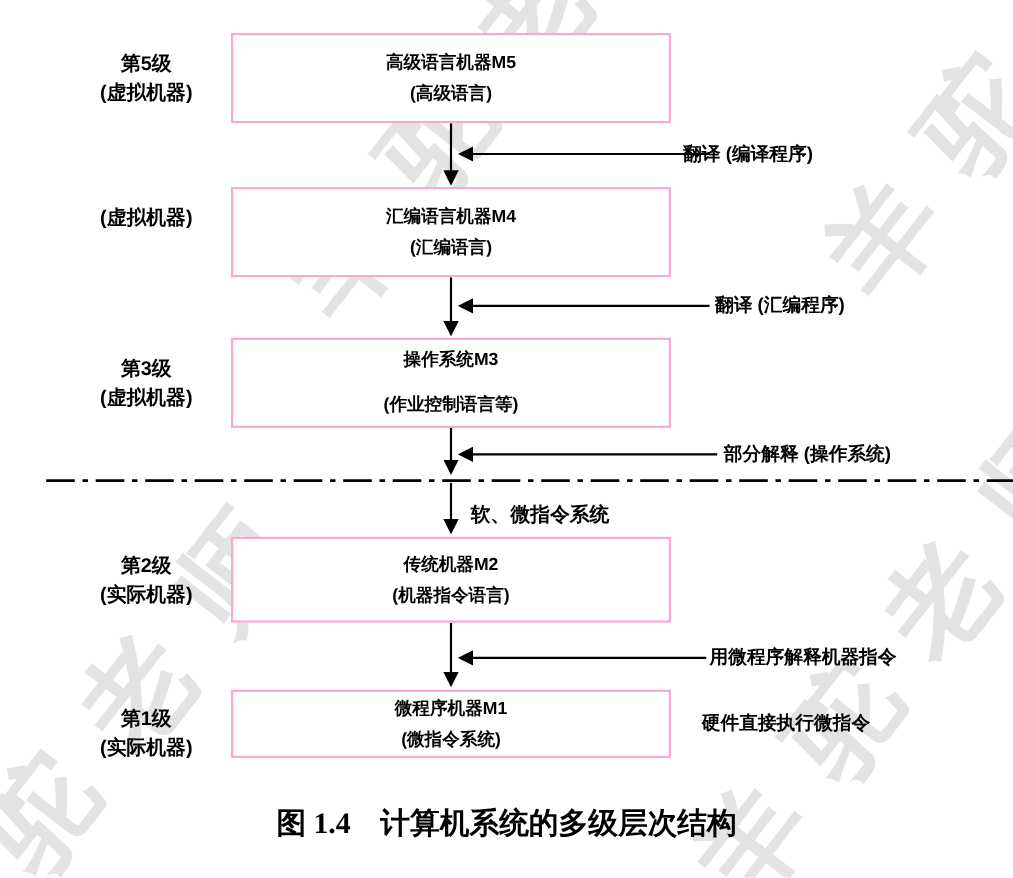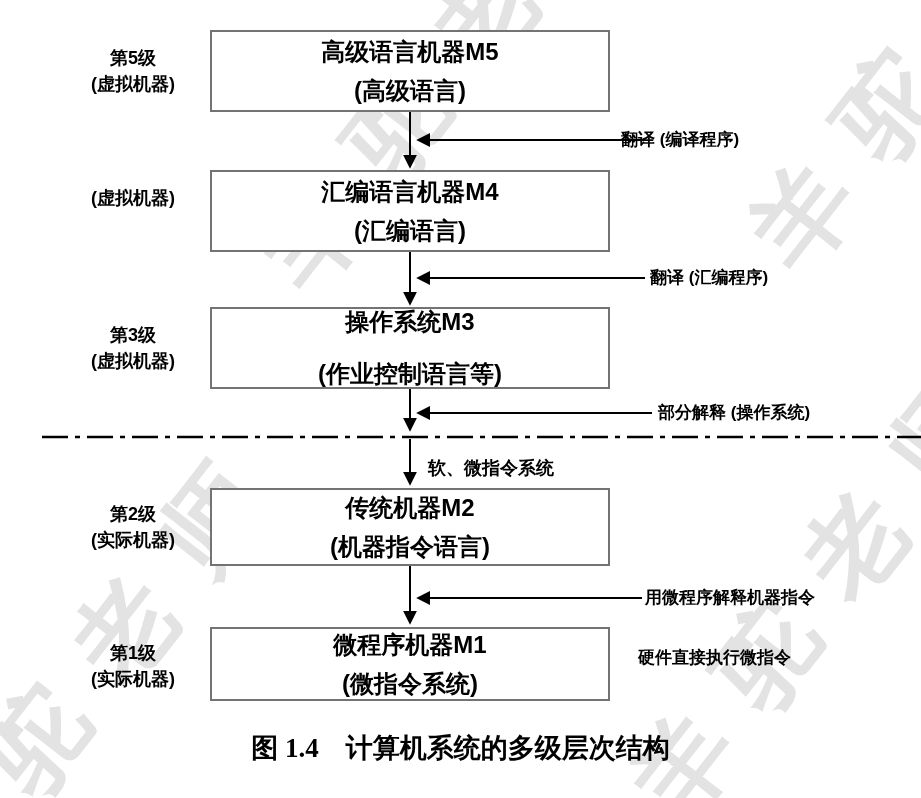--- a/index.html
+++ b/index.html
@@ -35,30 +35,30 @@
     z-index: 2;
     font-weight: bold;
     font-size: 18px;
     line-height: 26px;
     white-space: nowrap;
   }
   .box {
     position: absolute;
     left: 210px;
     width: 400px;
-    border: 2px solid #737373;
+    border: 2px solid #f9a8d4;
     background: #fff;
     z-index: 2;
     display: flex;
     flex-direction: column;
     align-items: center;
     justify-content: center;
     gap: 7px;
     font-weight: bold;
-    font-size: 24px;
+    font-size: 16px;
     box-sizing: border-box;
   }
   .note {
     position: absolute;
     z-index: 2;
     font-weight: bold;
     font-size: 17px;
     white-space: nowrap;
     line-height: 20px;
   }
@@ -138,21 +138,21 @@
   </div>
   <div class="box" style="top:488px; height:78px;">
     <div>传统机器M2</div>
     <div>(机器指令语言)</div>
   </div>
 
   <div class="tier-label" style="top:640px;">
     <div>第1级</div>
     <div>(实际机器)</div>
   </div>
-  <div class="box" style="top:627px; height:74px;">
+  <div class="box" style="top:627px; height:62px;">
     <div>微程序机器M1</div>
     <div>(微指令系统)</div>
   </div>
 
   <div class="note" style="left:621px; top:130px;">翻译 (编译程序)</div>
   <div class="note" style="left:650px; top:268px;">翻译 (汇编程序)</div>
   <div class="note" style="left:658px; top:403px;">部分解释 (操作系统)</div>
   <div class="note interface" style="left:428px; top:458px;">软、微指令系统</div>
   <div class="note" style="left:645px; top:588px;">用微程序解释机器指令</div>
   <div class="note" style="left:638px; top:648px;">硬件直接执行微指令</div>

